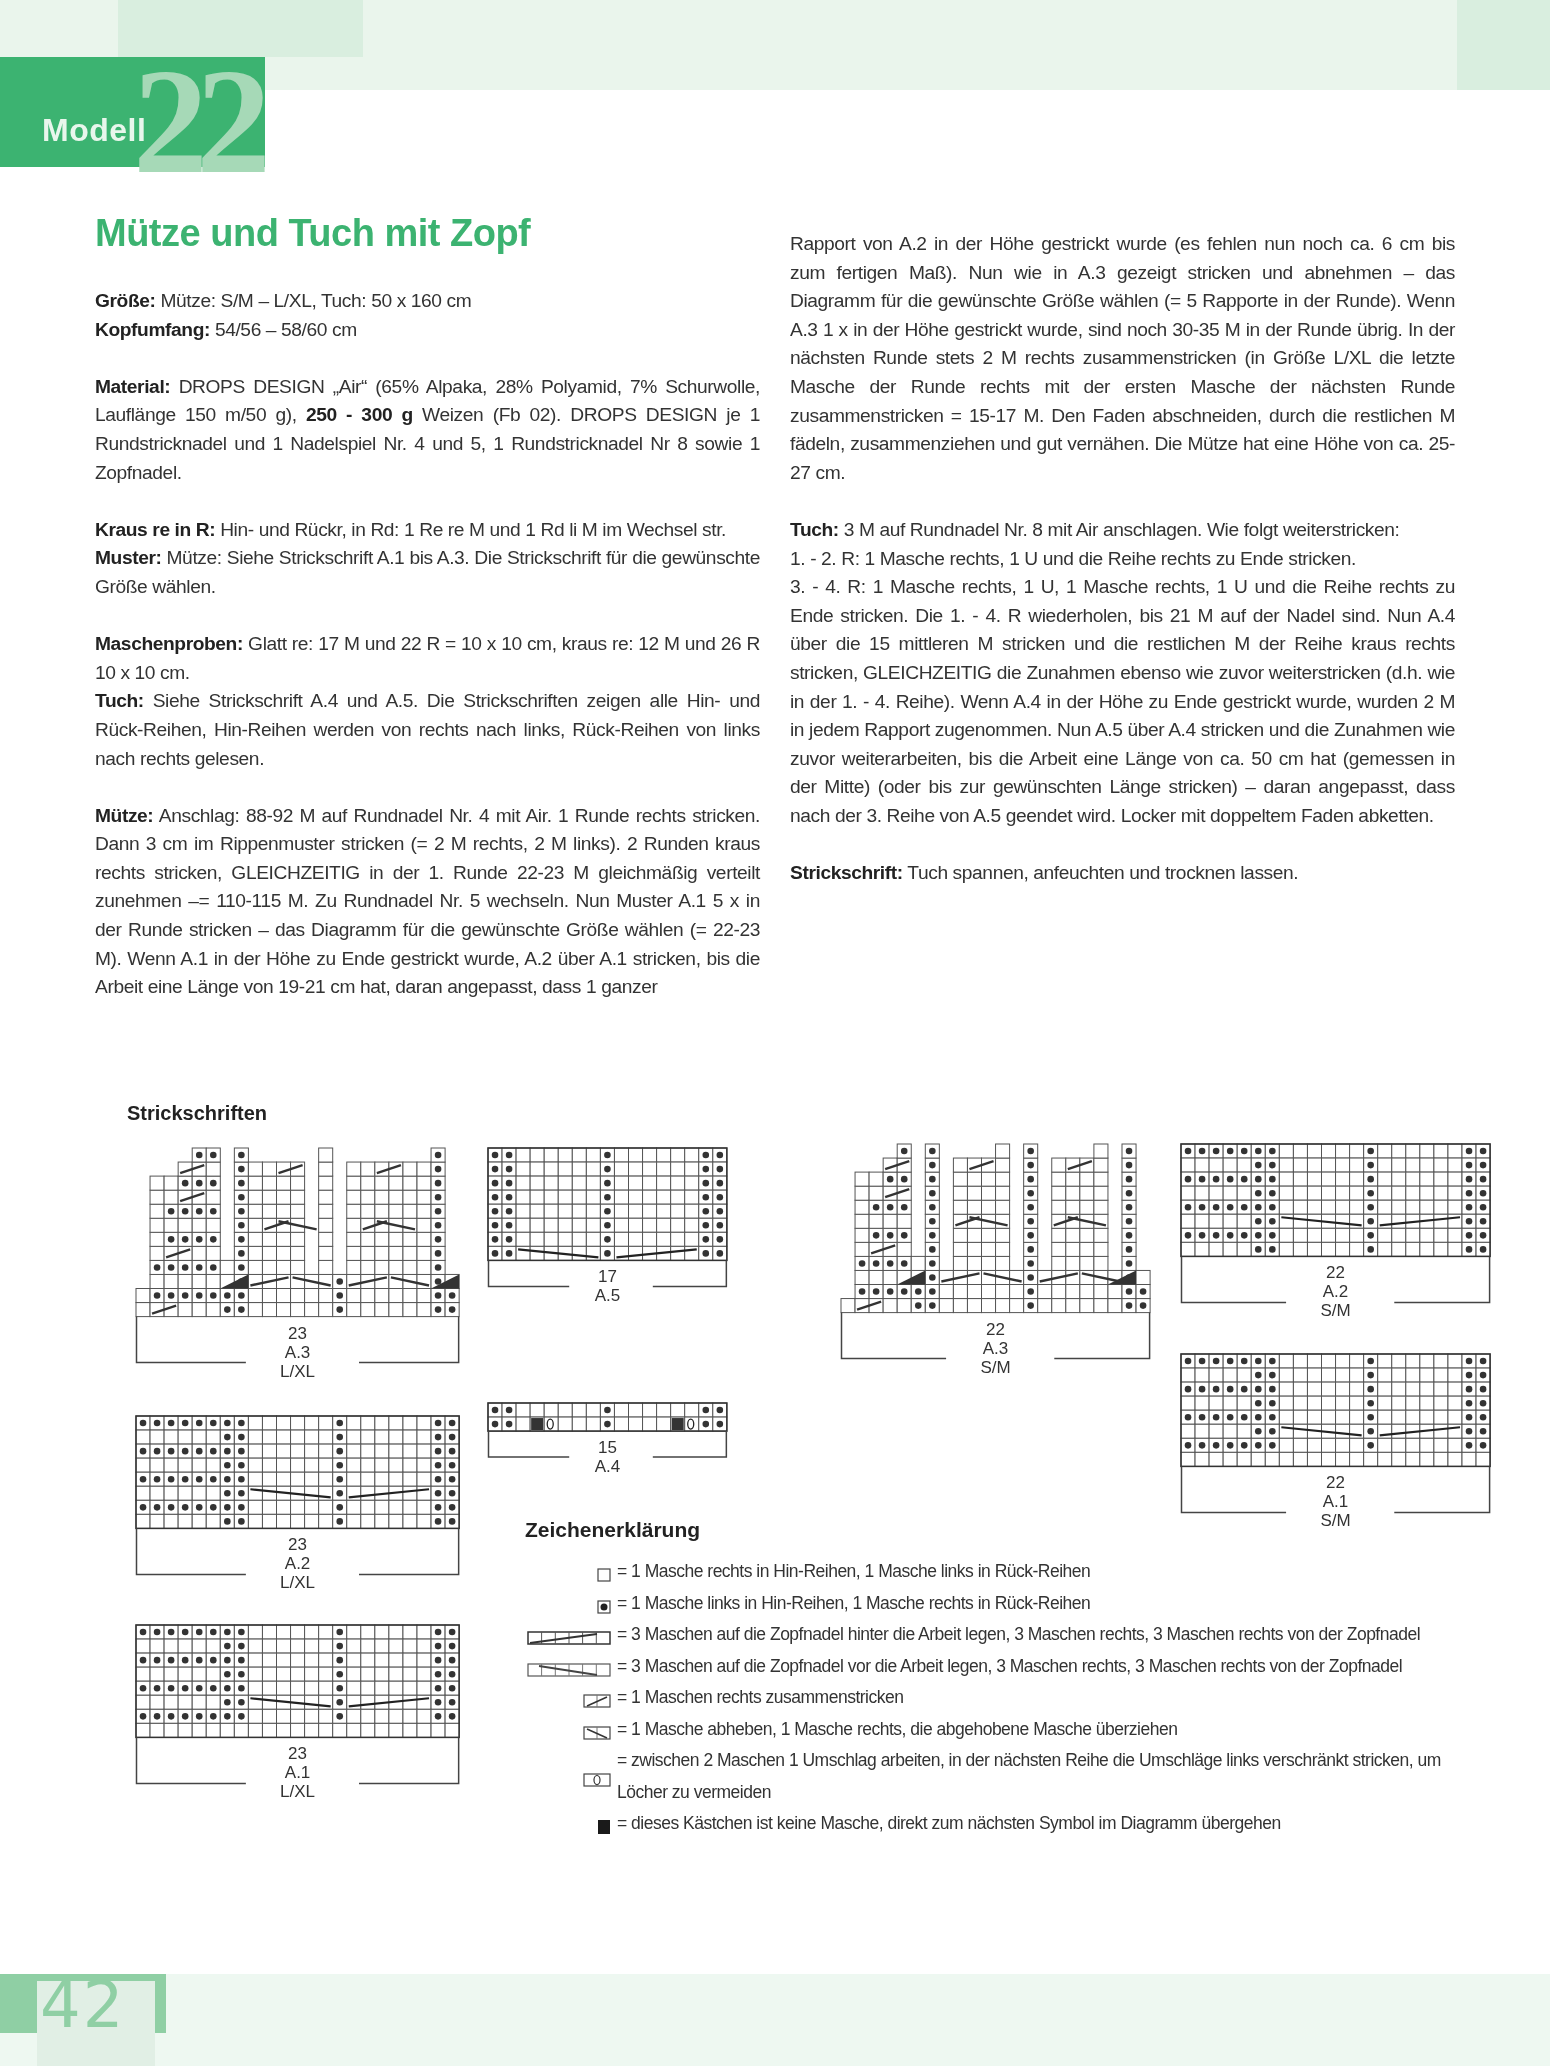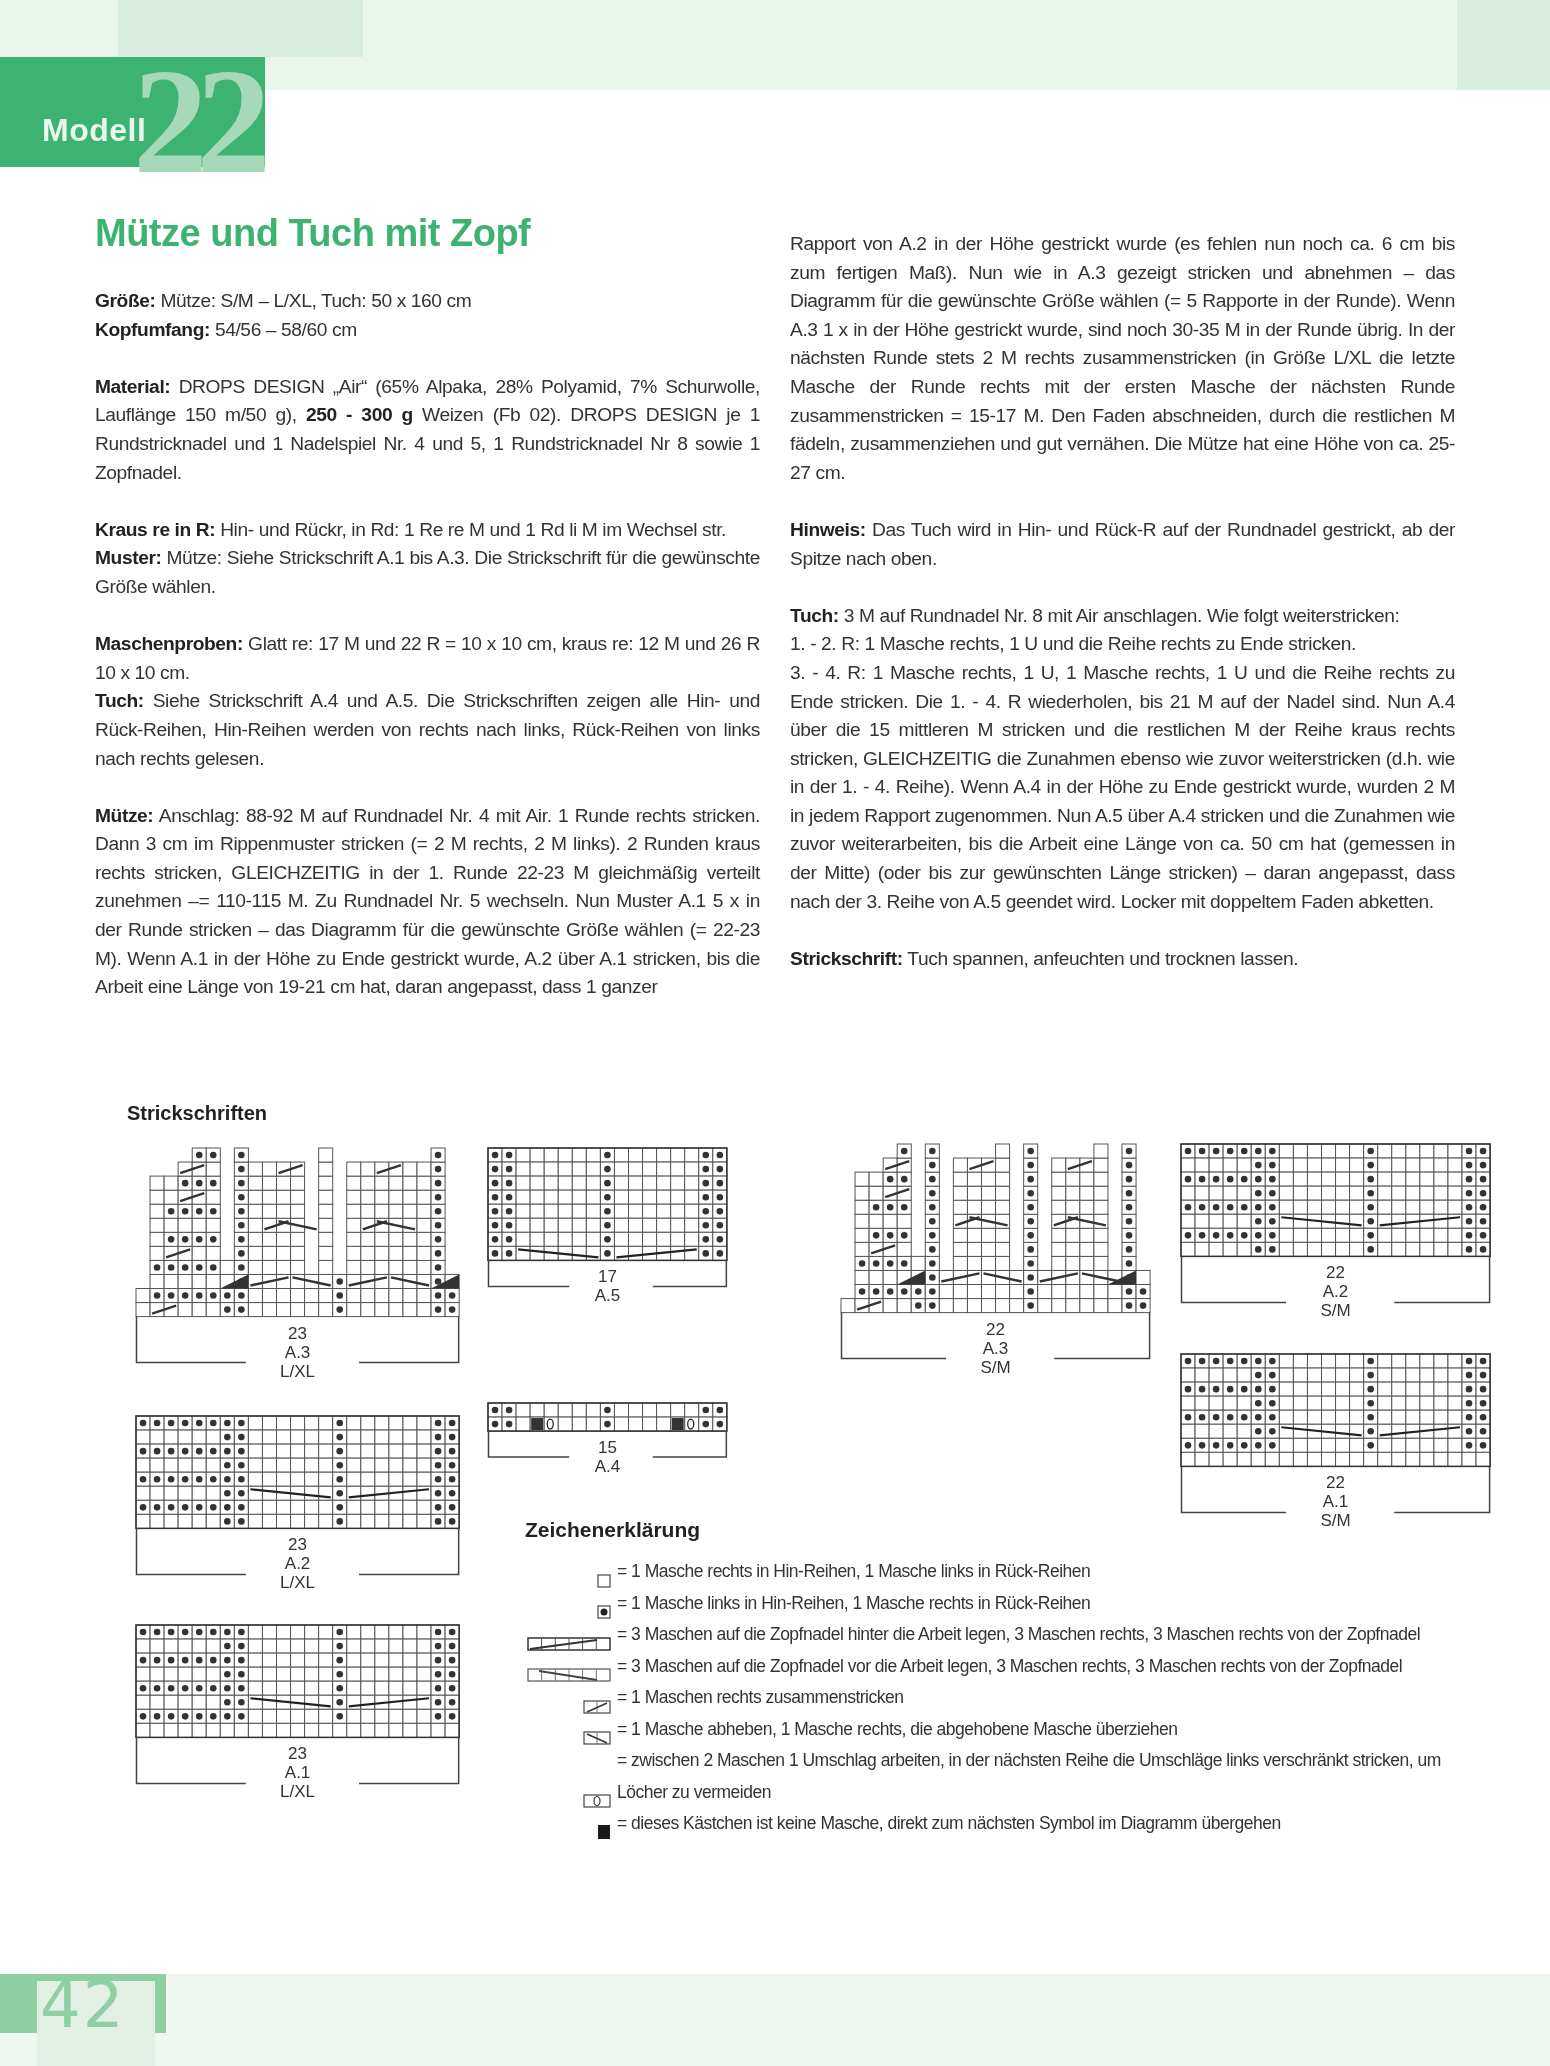--- a/index.html
+++ b/index.html
@@ -20,21 +20,21 @@
   .col-left { left:95px; top:287px; width:665px; }
   .col-right { left:790px; top:230px; width:665px; }
   .col p { margin:0 0 28.6px 0; }
   .col p.tight { margin:0; }
   .col b { font-weight:bold; color:#222; }
   .section-label { position:absolute; font-weight:bold; font-size:20px; color:#222; }
   .chart { position:absolute;margin-left:35px; }
   .chart svg { display:block; }
   .legend { position:absolute; left:525px; top:1518px; width:940px; }
   .legend-title { font-size:21px; font-weight:bold; color:#222; margin-bottom:14px; }
-  .legend-item { display:flex; align-items:flex-end; font-size:17.5px; line-height:31.5px; color:#333; }
+  .legend-item { display:flex; align-items:center; font-size:17.5px; line-height:31.5px; color:#333; }
   .legend-icon { width:92px; flex:0 0 92px; display:flex; justify-content:flex-end; padding-right:6px; padding-top:7px; box-sizing:border-box; }
   .legend-text { flex:1; letter-spacing:-0.5px; }
   .band-bottom { position:absolute; left:0; top:1974px; width:1550px; height:92px; background:#eef8f1; }
   .page-num-block { position:absolute; left:0; top:1974px; width:166px; height:59px; background:#8fcfa4; }
   .page-num-inner { position:absolute; left:37px; top:1981px; width:118px; height:85px; background:#e1efe5; }
   .page-num { position:absolute; left:40px; top:1968px; font-size:64px; color:#8fcfa4;
               font-family:"DejaVu Sans", sans-serif; letter-spacing:2px; }
 </style>
 </head>
 <body>
@@ -54,21 +54,20 @@
   <p><b>Material:</b><span> DROPS DESIGN „Air“ (65% Alpaka, 28% Polyamid, 7% Schurwolle, Lauflänge 150 m/50 g), </span><b>250 - 300 g</b><span> Weizen (Fb 02). DROPS DESIGN je 1 Rundstricknadel und 1 Nadelspiel Nr. 4 und 5, 1 Rundstricknadel Nr 8 sowie 1 Zopfnadel.</span></p>
   <p class="tight"><b>Kraus re in R:</b><span> Hin- und Rückr, in Rd: 1 Re re M und 1 Rd li M im Wechsel str.</span></p>
   <p><b>Muster:</b><span> Mütze: Siehe Strickschrift A.1 bis A.3. Die Strickschrift für die gewünschte Größe wählen.</span></p>
   <p class="tight"><b>Maschenproben:</b><span> Glatt re: 17 M und 22 R = 10 x 10 cm, kraus re: 12 M und 26 R 10 x 10 cm.</span></p>
   <p><b>Tuch:</b><span> Siehe Strickschrift A.4 und A.5. Die Strickschriften zeigen alle Hin- und Rück-Reihen, Hin-Reihen werden von rechts nach links, Rück-Reihen von links nach rechts gelesen.</span></p>
   <p class="tight"><b>Mütze:</b><span> Anschlag: 88-92 M auf Rundnadel Nr. 4 mit Air. 1 Runde rechts stricken. Dann 3 cm im Rippenmuster stricken (= 2 M rechts, 2 M links). 2 Runden kraus rechts stricken, GLEICHZEITIG in der 1. Runde 22-23 M gleichmäßig verteilt zunehmen –= 110-115 M. Zu Rundnadel Nr. 5 wechseln. Nun Muster A.1 5 x in der Runde stricken – das Diagramm für die gewünschte Größe wählen (= 22-23 M). Wenn A.1 in der Höhe zu Ende gestrickt wurde, A.2 über A.1 stricken, bis die Arbeit eine Länge von 19-21 cm hat, daran angepasst, dass 1 ganzer</span></p>
 </div>
 
 <div class="col col-right">
   <p>Rapport von A.2 in der Höhe gestrickt wurde (es fehlen nun noch ca. 6 cm bis zum fertigen Maß). Nun wie in A.3 gezeigt stricken und abnehmen – das Diagramm für die gewünschte Größe wählen (= 5 Rapporte in der Runde). Wenn A.3 1 x in der Höhe gestrickt wurde, sind noch 30-35 M in der Runde übrig. In der nächsten Runde stets 2 M rechts zusammenstricken (in Größe L/XL die letzte Masche der Runde rechts mit der ersten Masche der nächsten Runde zusammenstricken = 15-17 M. Den Faden abschneiden, durch die restlichen M fädeln, zusammenziehen und gut vernähen. Die Mütze hat eine Höhe von ca. 25-27 cm.</p>
-  <p><b>Hinweis:</b><span> Das Tuch wird in Hin- und Rück-R auf der Rundnadel gestrickt, ab der Spitze nach oben.</span></p>
   <p class="tight"><b>Tuch:</b><span> 3 M auf Rundnadel Nr. 8 mit Air anschlagen. Wie folgt weiterstricken:</span></p>
   <p class="tight">1. - 2. R: 1 Masche rechts, 1 U und die Reihe rechts zu Ende stricken.</p>
   <p>3. - 4. R: 1 Masche rechts, 1 U, 1 Masche rechts, 1 U und die Reihe rechts zu Ende stricken. Die 1. - 4. R wiederholen, bis 21 M auf der Nadel sind. Nun A.4 über die 15 mittleren M stricken und die restlichen M der Reihe kraus rechts stricken, GLEICHZEITIG die Zunahmen ebenso wie zuvor weiterstricken (d.h. wie in der 1. - 4. Reihe). Wenn A.4 in der Höhe zu Ende gestrickt wurde, wurden 2 M in jedem Rapport zugenommen. Nun A.5 über A.4 stricken und die Zunahmen wie zuvor weiterarbeiten, bis die Arbeit eine Länge von ca. 50 cm hat (gemessen in der Mitte) (oder bis zur gewünschten Länge stricken) – daran angepasst, dass nach der 3. Reihe von A.5 geendet wird. Locker mit doppeltem Faden abketten.</p>
   <p class="tight"><b>Strickschrift:</b><span> Tuch spannen, anfeuchten und trocknen lassen.</span></p>
 </div>
 
 <div class="section-label" style="left:95px; top:1102px;margin-left:32px;">Strickschriften</div>
 
 <div class="chart" id="chart-a3_lxl" style="left:100px; top:1147px;">
     <svg width="325.15000000000003" height="242.60000000000002">

